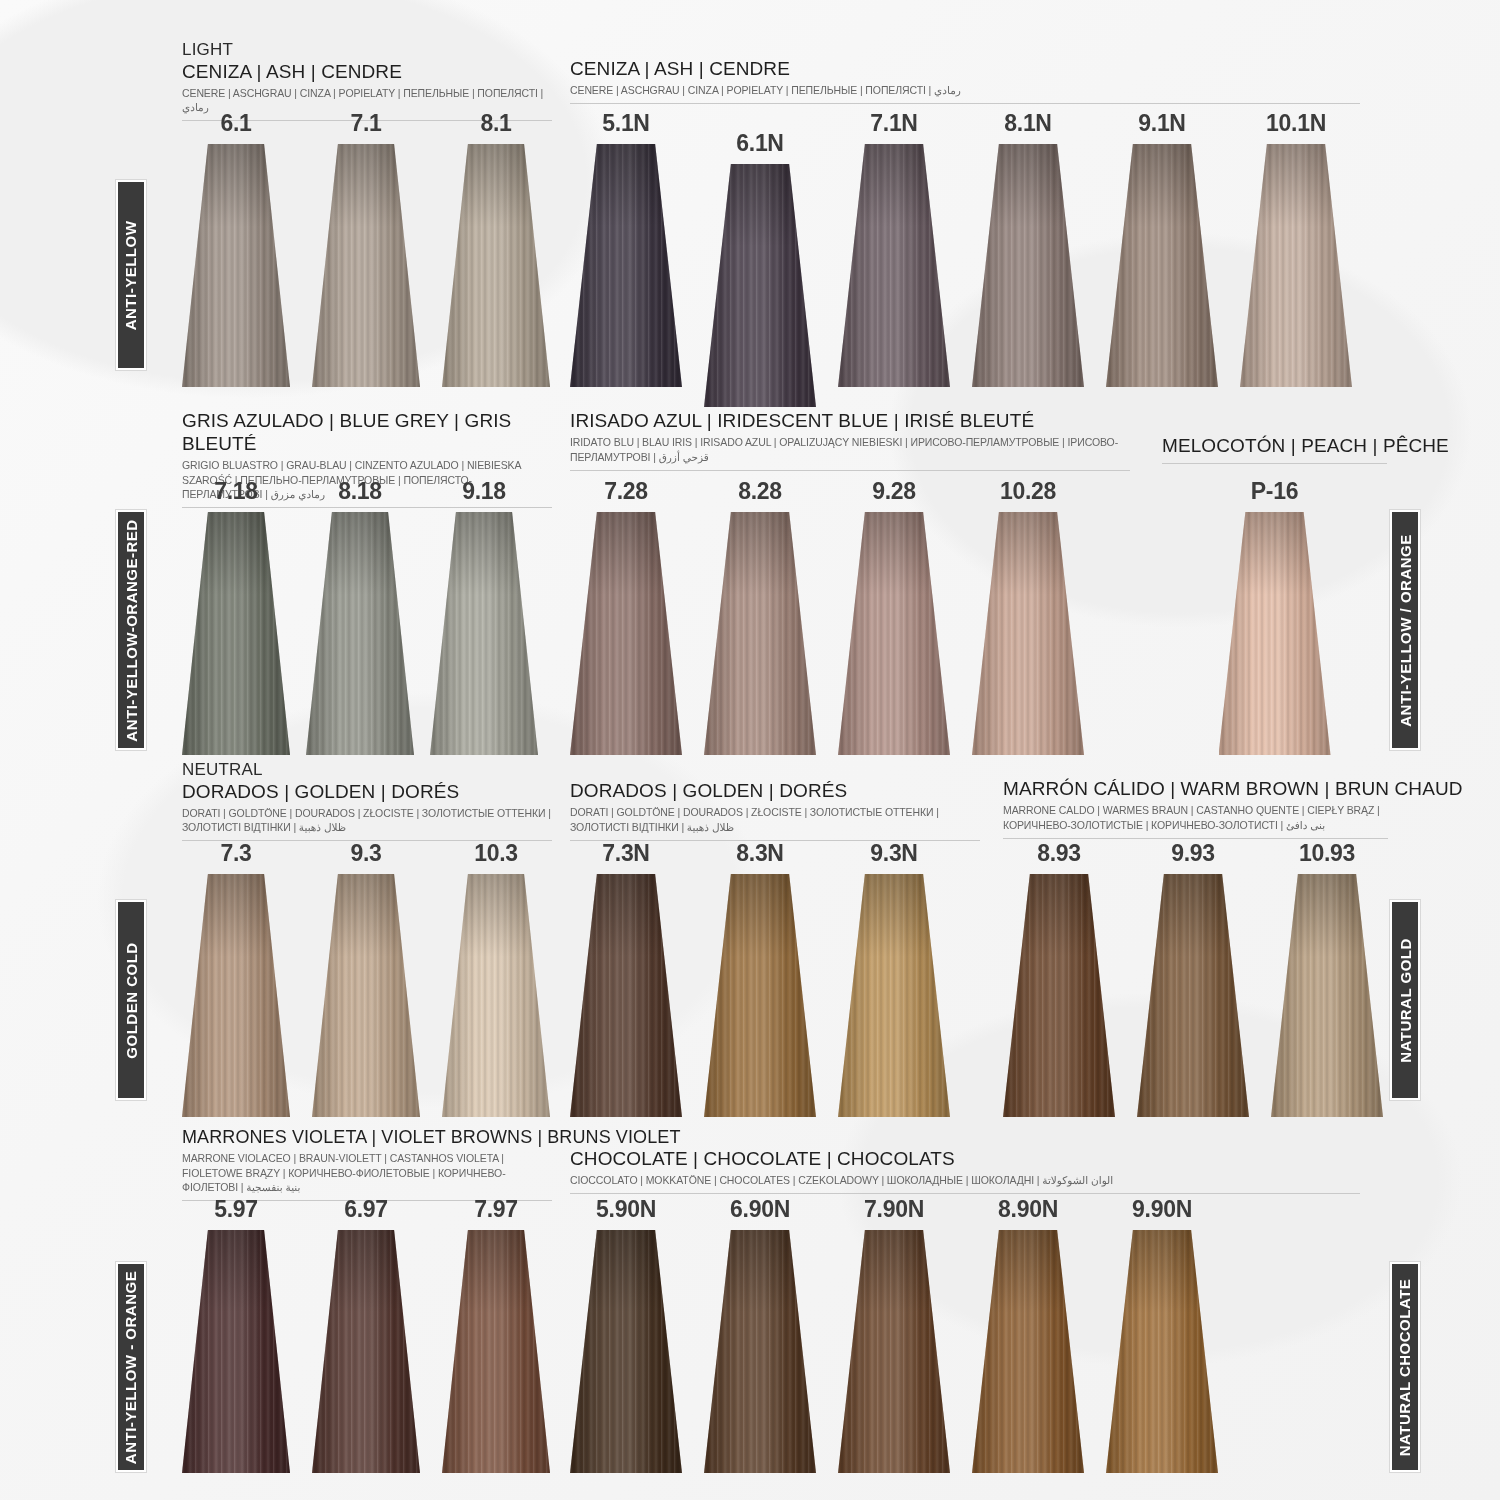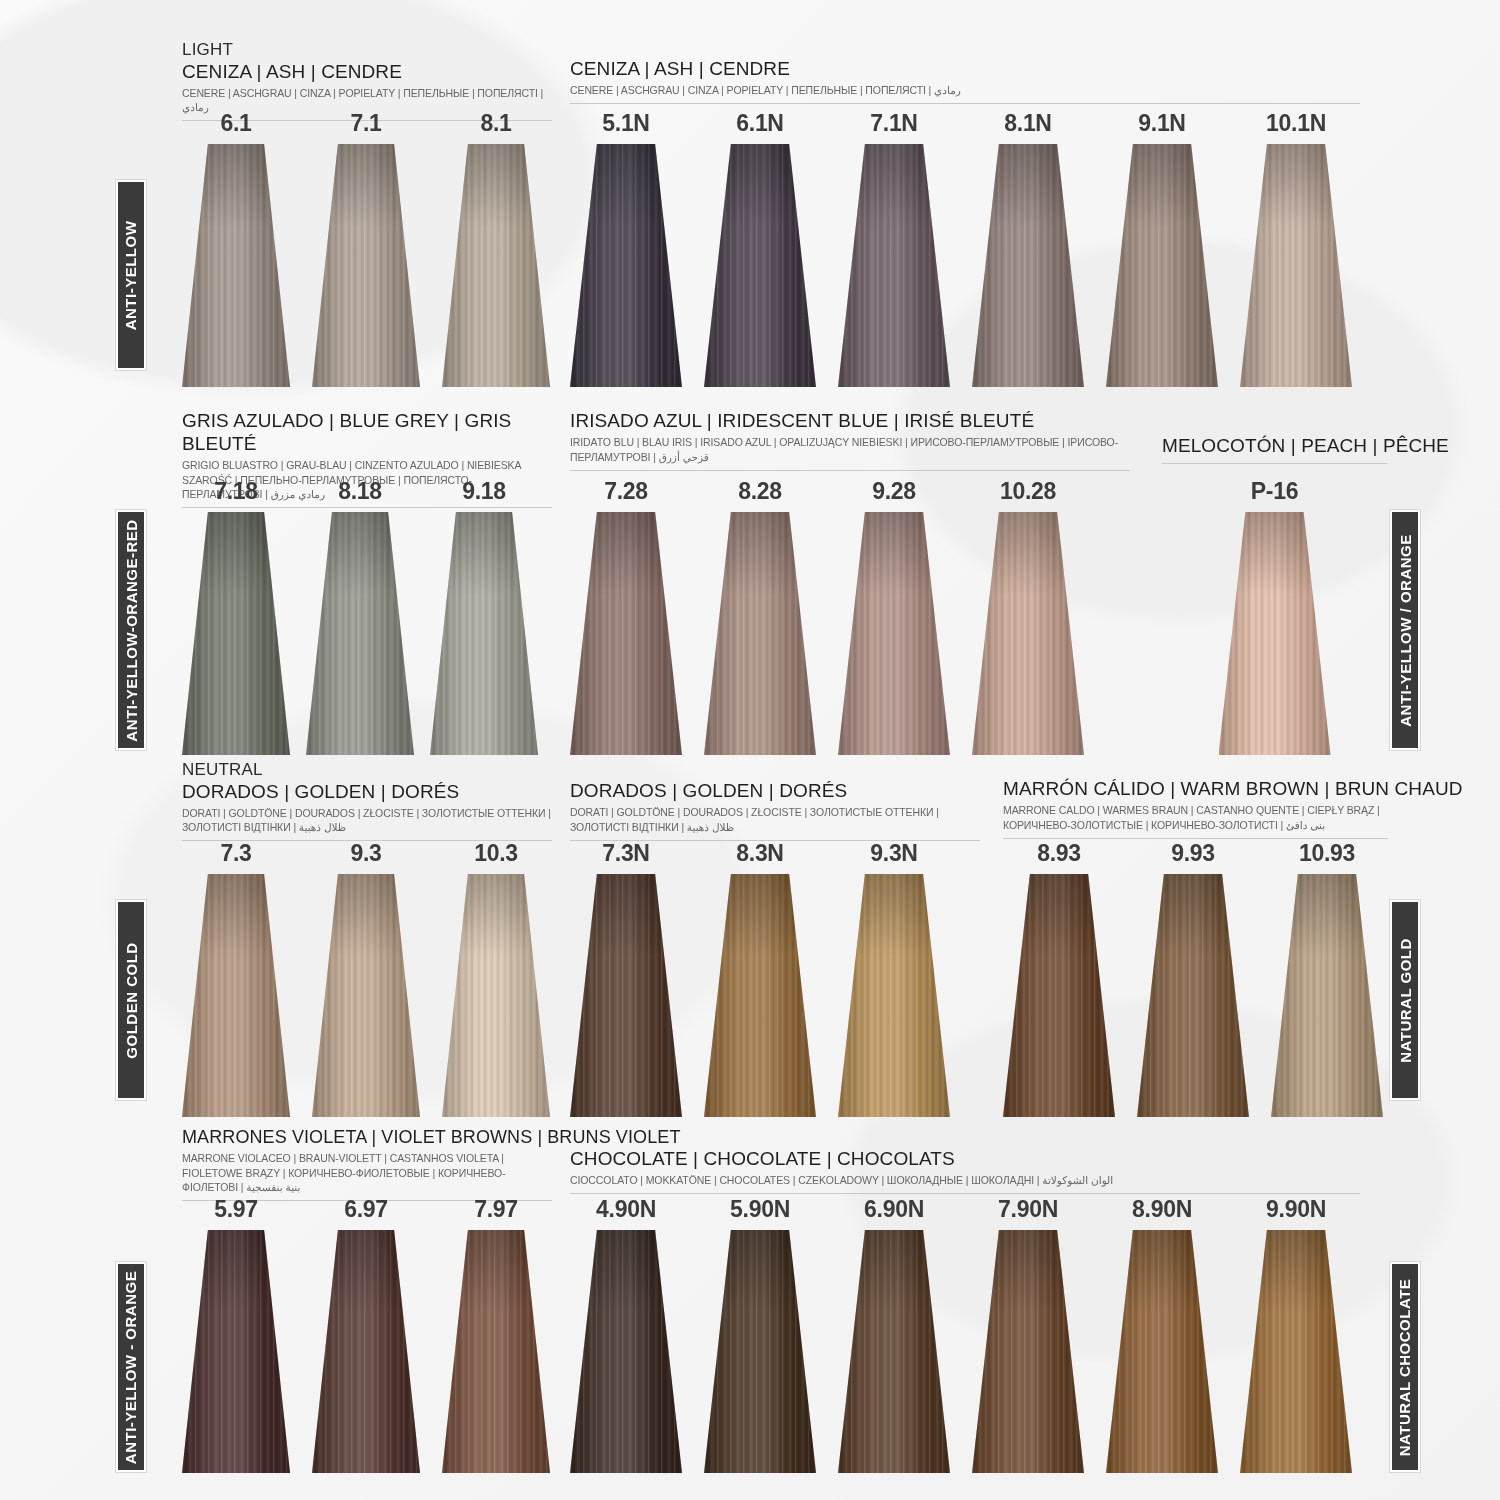--- a/index.html
+++ b/index.html
@@ -193,21 +193,21 @@
   </div>
   <div class="swatches" style="left:570px; top:110px; width:790px; gap:22px;">
     <div class="swatch" style="width:112px;">
       <div class="swatch-code">5.1N</div>
       <div class="tress" style="width:112px; height:243px; background:#3b3340;">
         <div class="strands"></div>
         <div class="sheen"></div>
         <div class="topshade"></div>
       </div>
     </div>
-    <div class="swatch" style="width:112px;">
+    <div class="swatch" style="width:112px;margin-top:20px;">
       <div class="swatch-code">6.1N</div>
       <div class="tress" style="width:112px; height:243px; background:#463b48;">
         <div class="strands"></div>
         <div class="sheen"></div>
         <div class="topshade"></div>
       </div>
     </div>
     <div class="swatch" style="width:112px;">
       <div class="swatch-code">7.1N</div>
       <div class="tress" style="width:112px; height:243px; background:#6a5b62;">
@@ -474,28 +474,20 @@
 
   <div class="section" style="left:570px; top:1148px; width:790px;">
     <div class="sec-head" style="position:relative;">
       <div class="sec-title">CHOCOLATE | CHOCOLATE | CHOCOLATS</div>
       <div class="sec-sub">CIOCCOLATO | MOKKATÖNE | CHOCOLATES | CZEKOLADOWY | ШОКОЛАДНЫЕ | ШОКОЛАДНІ | الوان الشوكولاتة</div>
       <div class="sec-rule"></div>
     </div>
   </div>
   <div class="swatches" style="left:570px; top:1196px; width:790px; gap:22px;">
     <div class="swatch" style="width:112px;">
-      <div class="swatch-code">4.90N</div>
-      <div class="tress" style="width:112px; height:243px; background:#3b2a20;">
-        <div class="strands"></div>
-        <div class="sheen"></div>
-        <div class="topshade"></div>
-      </div>
-    </div>
-    <div class="swatch" style="width:112px;">
       <div class="swatch-code">5.90N</div>
       <div class="tress" style="width:112px; height:243px; background:#46301f;">
         <div class="strands"></div>
         <div class="sheen"></div>
         <div class="topshade"></div>
       </div>
     </div>
     <div class="swatch" style="width:112px;">
       <div class="swatch-code">6.90N</div>
       <div class="tress" style="width:112px; height:243px; background:#5a3c26;">

